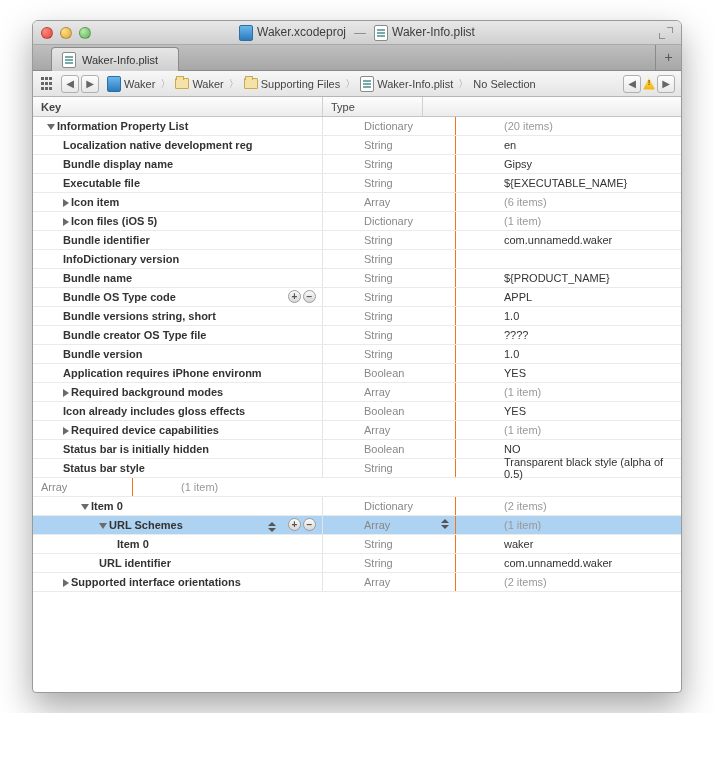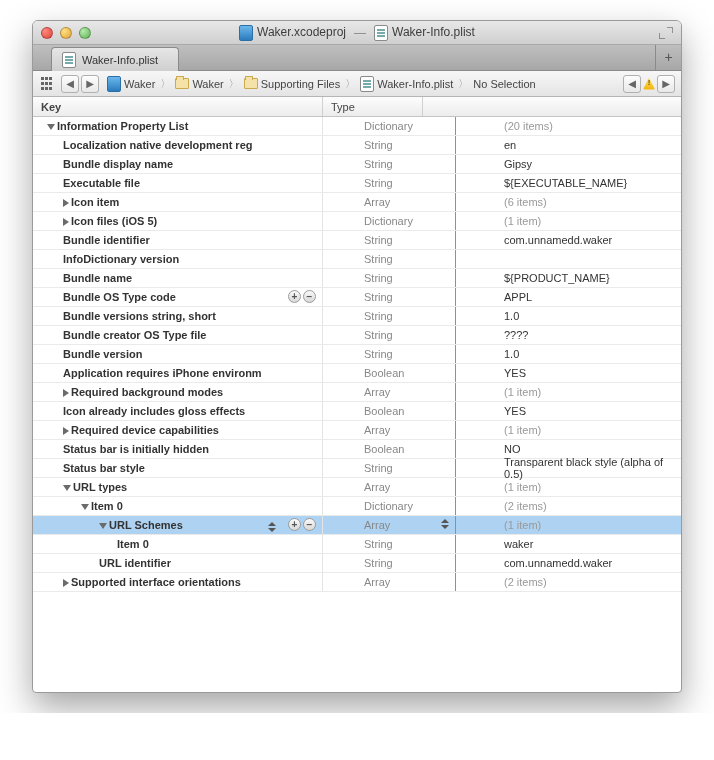--- a/index.html
+++ b/index.html
@@ -433,23 +433,20 @@
           <div class="indent-1"><span>Status bar style</span></div>
         </div>
         <div class="col-type">
           <span>String</span>
         </div>
         <div class="col-value">
           <span>Transparent black style (alpha of 0.5)</span>
         </div>
       </div>
       <div class="row">
-        <div class="col-key">
-          <div class="indent-1"><span class="disclosure down"></span><span>URL types</span></div>
-        </div>
         <div class="col-type">
           <span>Array</span>
         </div>
         <div class="col-value">
           <span class="gray">(1 item)</span>
         </div>
       </div>
       <div class="row">
         <div class="col-key">
           <div class="indent-2"><span class="disclosure down"></span><span>Item 0</span></div>

